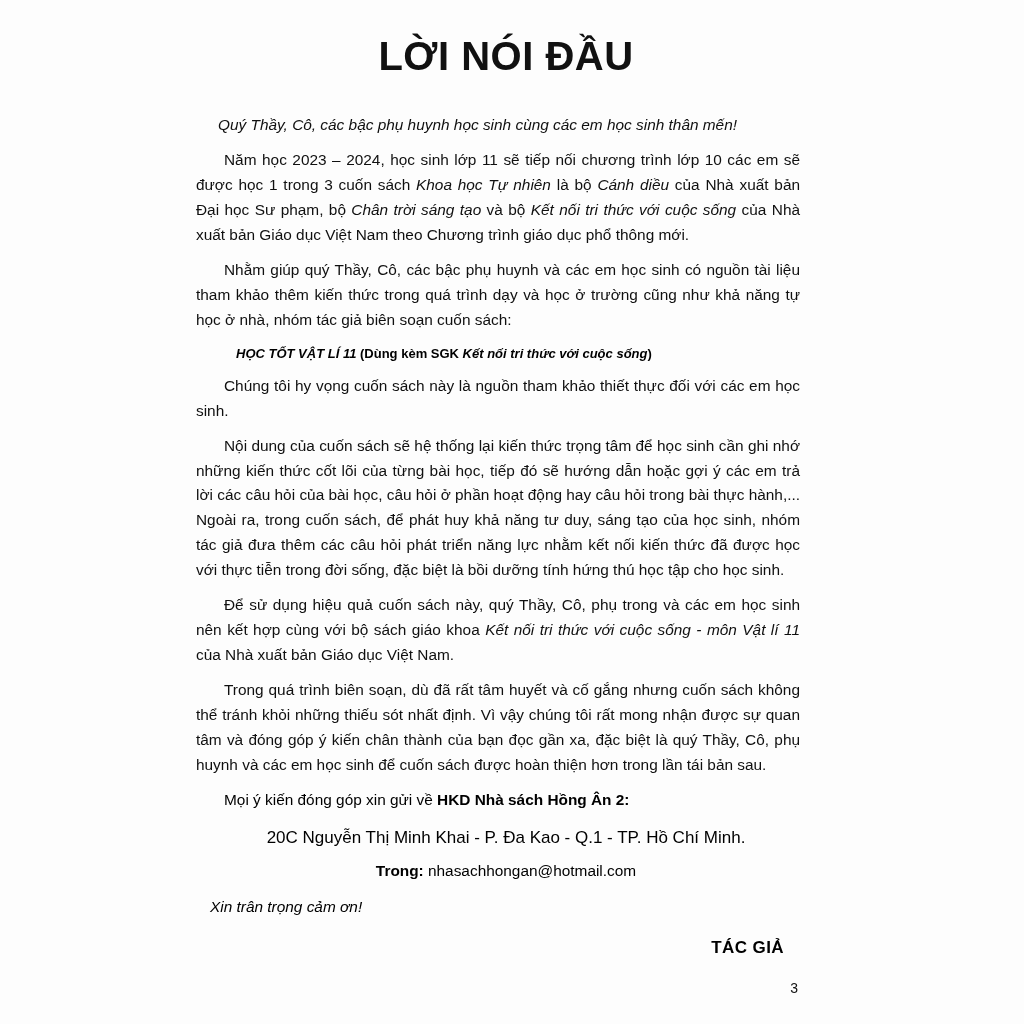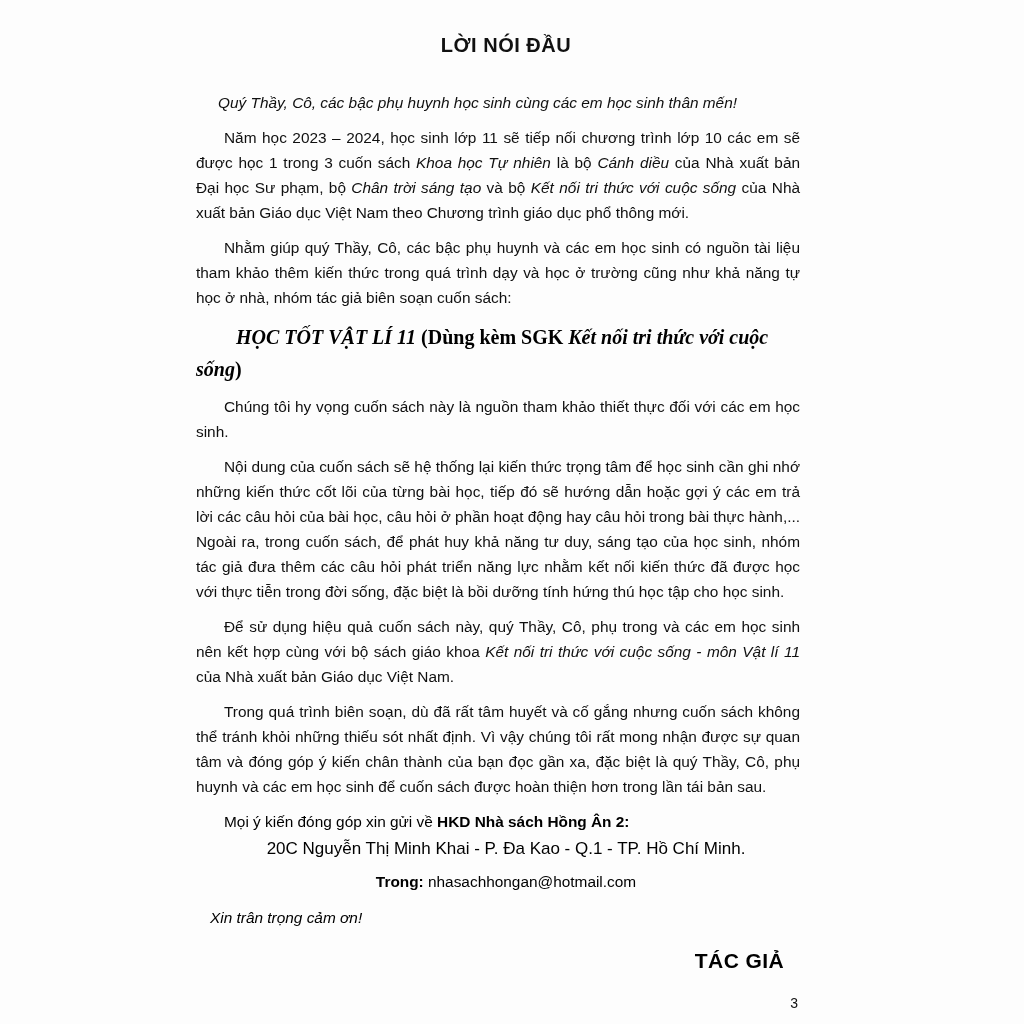--- a/index.html
+++ b/index.html
@@ -22,21 +22,21 @@
     box-sizing: border-box;
   }
   .content {
     position: absolute;
     left: 196px;
     top: 34px;
     width: 620px;
   }
   .doc-title {
     text-align: center;
-    font-size: 20px;
+    font-size: 40px;
     font-weight: bold;
     letter-spacing: 0.5px;
     margin: 0 0 34px 0;
     color: #111;
   }
   p.para {
     margin: 0 16px 10px 0;
     font-size: 15.4px;
     line-height: 1.62;
     text-align: justify;
@@ -50,30 +50,29 @@
     font-style: italic;
     text-indent: 22px;
     margin-bottom: 17px;
   }
   .it { font-style: italic; }
   .bi { font-style: italic; font-weight: bold; }
   .bd { font-weight: bold; }
   .book-line {
     margin: 4px 0 10px 0;
     text-indent: 40px;
-    font-size: 20px;
+    font-size: 13px;
     line-height: 1.62;
-    font-family: Liberation Serif, serif;
   }
   .book-line .title-main {
     font-weight: bold;
     font-style: italic;
   }
   .contact-line {
-    margin: 2px 0 0 0;
+    margin: 2px 0 11px 0;
     text-indent: 28px;
     font-size: 15.4px;
     line-height: 1.62;
   }
   .address-line {
     margin: 0 0 8px 0;
     text-align: center;
     font-size: 17px;
     line-height: 1.62;
   }
@@ -85,21 +84,21 @@
   }
   .thanks-line {
     margin: 4px 0 22px 0;
     font-style: italic;
     text-indent: 14px;
     font-size: 15.4px;
   }
   .signature {
     text-align: right;
     font-weight: bold;
-    font-size: 21px;
+    font-size: 17px;
     padding-right: 32px;
     margin-bottom: 22px;
     letter-spacing: 0.4px;
     margin-top: 20px;
   }
   .page-number {
     text-align: right;
     font-size: 14px;
     padding-right: 18px;
     color: #111;

